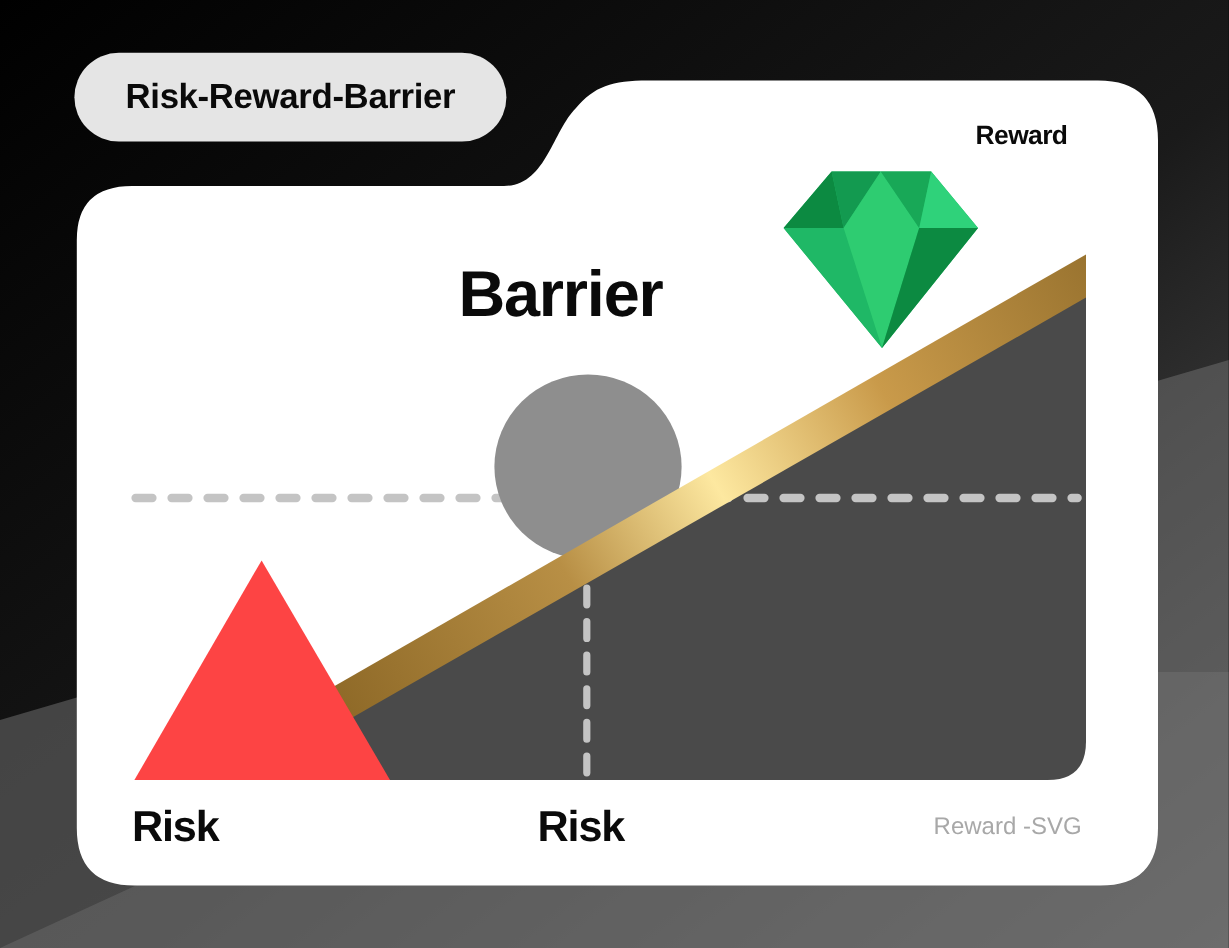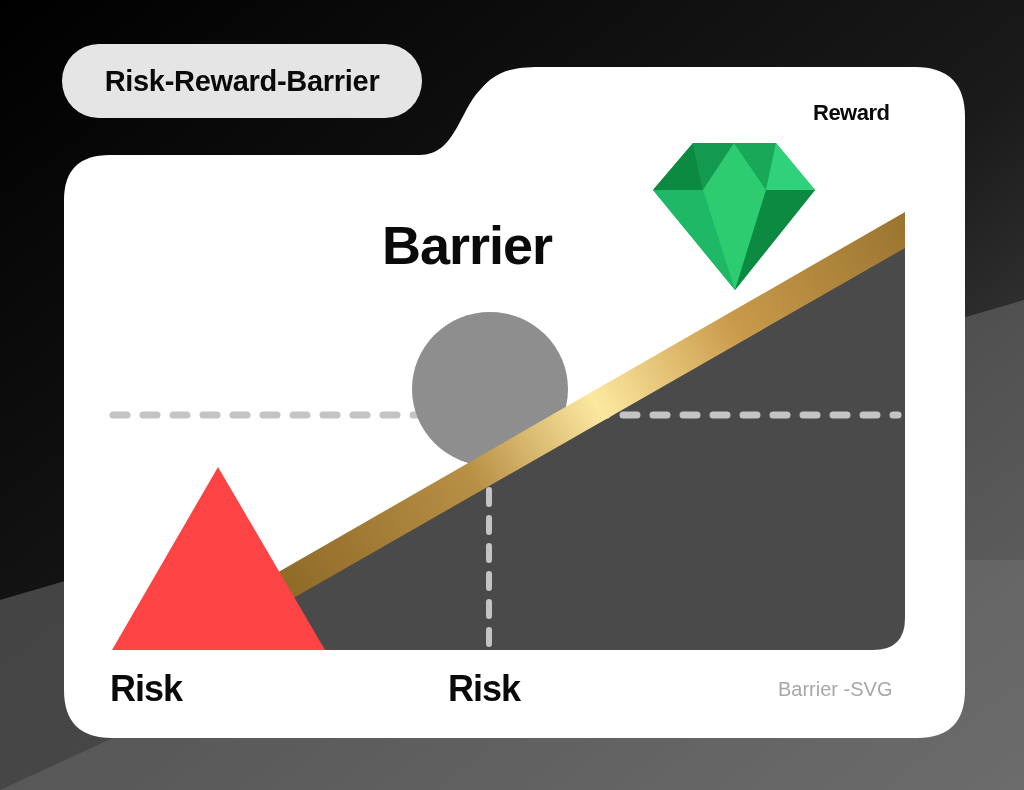--- a/index.html
+++ b/index.html
@@ -81,13 +81,13 @@
     <polygon points="766,190 815,190 735,290" fill="#0c8a41"></polygon>
   </g>
 </svg>
 
 <div class="title-pill">Risk-Reward-Barrier</div>
 
 <div class="label lbl-reward">Reward</div>
 <div class="label lbl-barrier">Barrier</div>
 <div class="label lbl-risk-left">Risk</div>
 <div class="label lbl-risk-mid">Risk</div>
-<div class="watermark">Barrier -SVG</div>
+<div class="watermark">Reward -SVG</div>
 
 </body></html>

